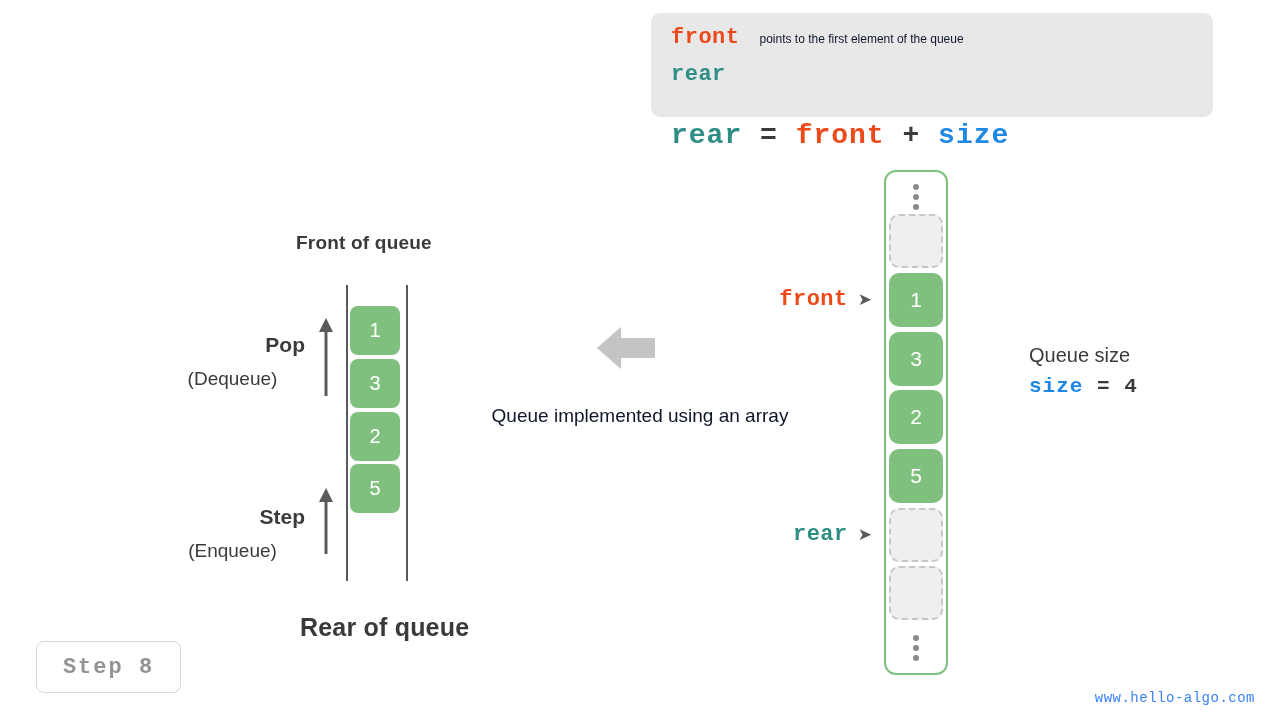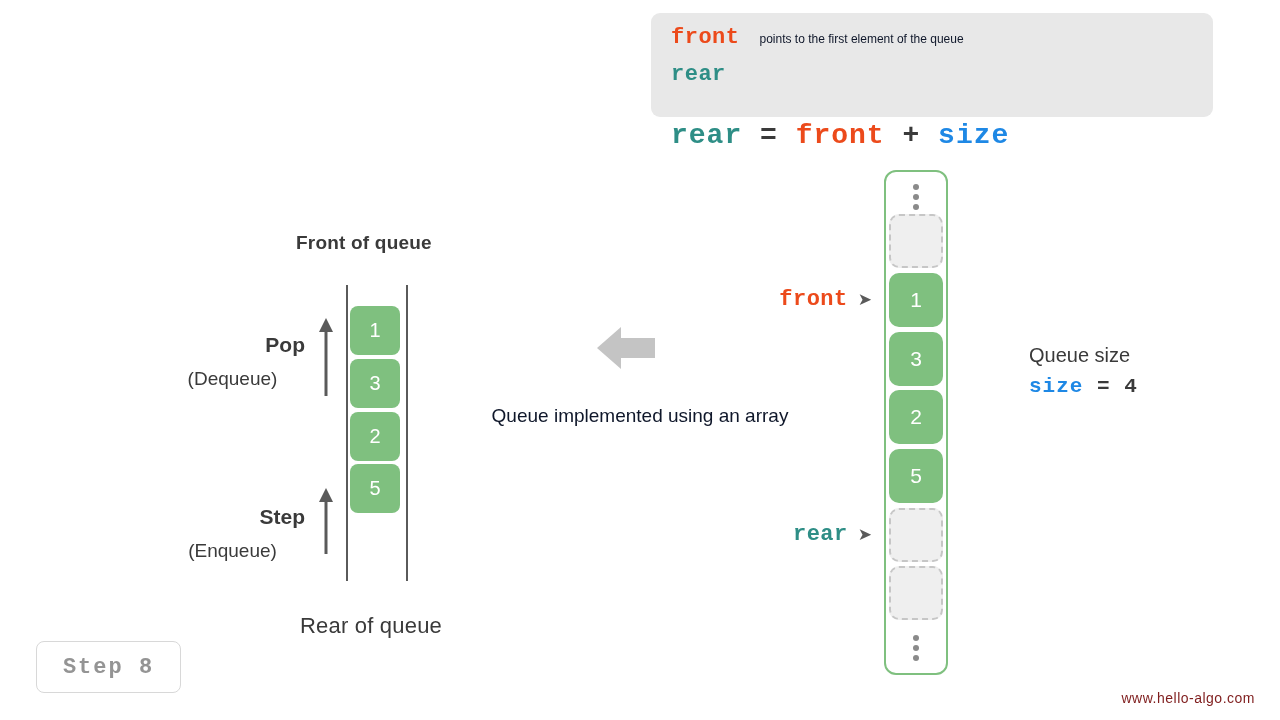--- a/index.html
+++ b/index.html
@@ -72,22 +72,22 @@
     font-size: 19px;
     font-weight: bold;
     color: #3a3a3a;
     letter-spacing: 0.2px;
     text-align: right;
   }
   #rear-of-queue-label {
     position: absolute;
     left: 300px;
     top: 613px;
-    font-size: 22px;
-    font-weight: normal;
+    font-size: 25px;
+    font-weight: bold;
     color: #3a3a3a;
     letter-spacing: 0.2px;
   }
   .rail {
     position: absolute;
     top: 285px;
     width: 2px;
     height: 296px;
     background: #5a5a5a;
   }
@@ -265,23 +265,23 @@
     font-size: 22px;
     letter-spacing: 2px;
     color: #949494;
   }
 
   
   #watermark {
     position: absolute;
     right: 25px;
     bottom: 14px;
-    font-family: Liberation Sans, sans-serif;
+    font-family: Liberation Mono, monospace;
     font-size: 14px;
-    color: #7f1d1d;
+    color: #3b82f6;
     letter-spacing: 0.5px;
   }
 </style>
 </head>
 <body>
 
 <div id="legend-box">
   <div class="legend-line">
     <span class="legend-key front">front</span>
     <span class="legend-text">points to the first element of the queue</span>

